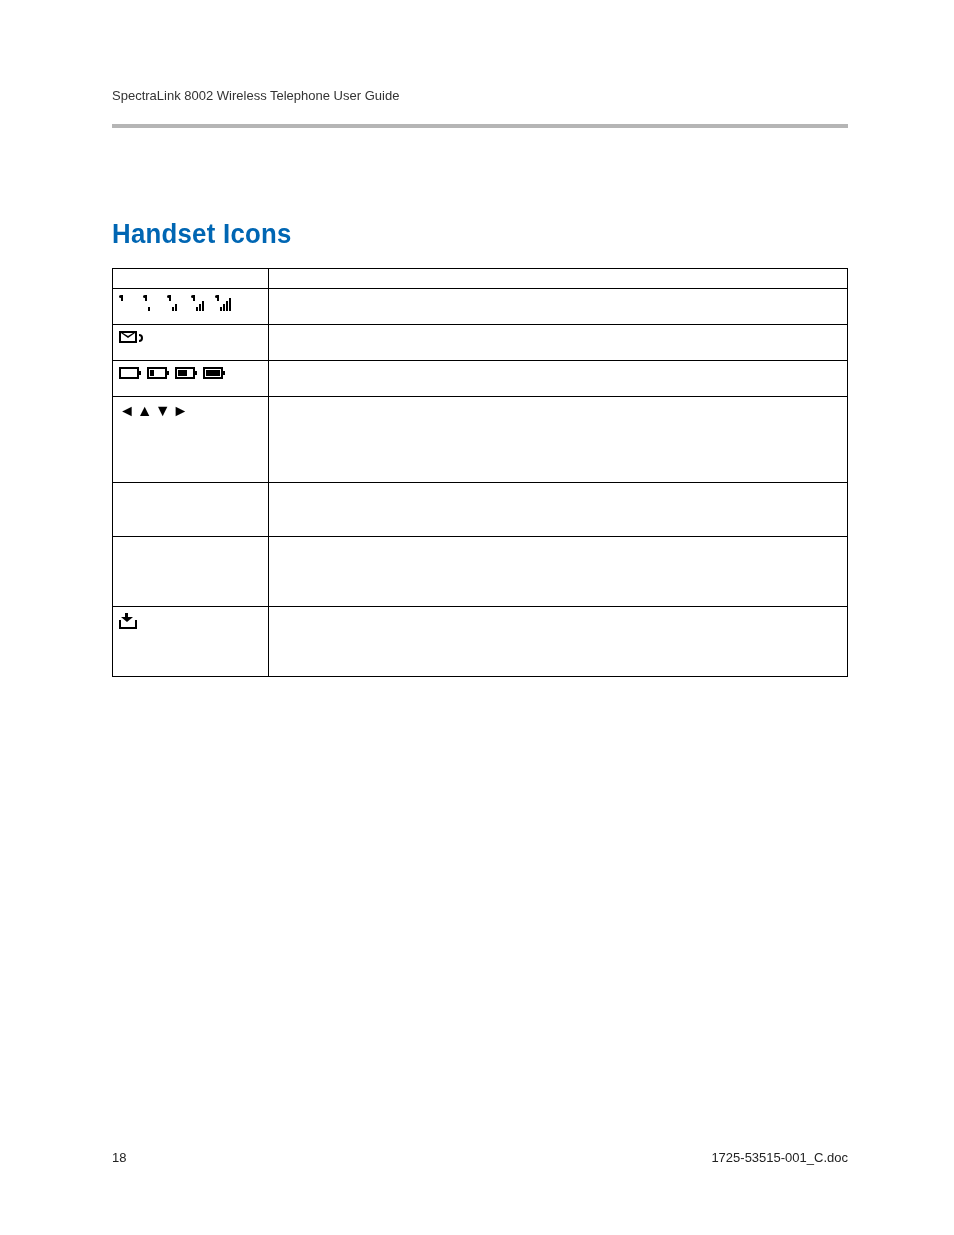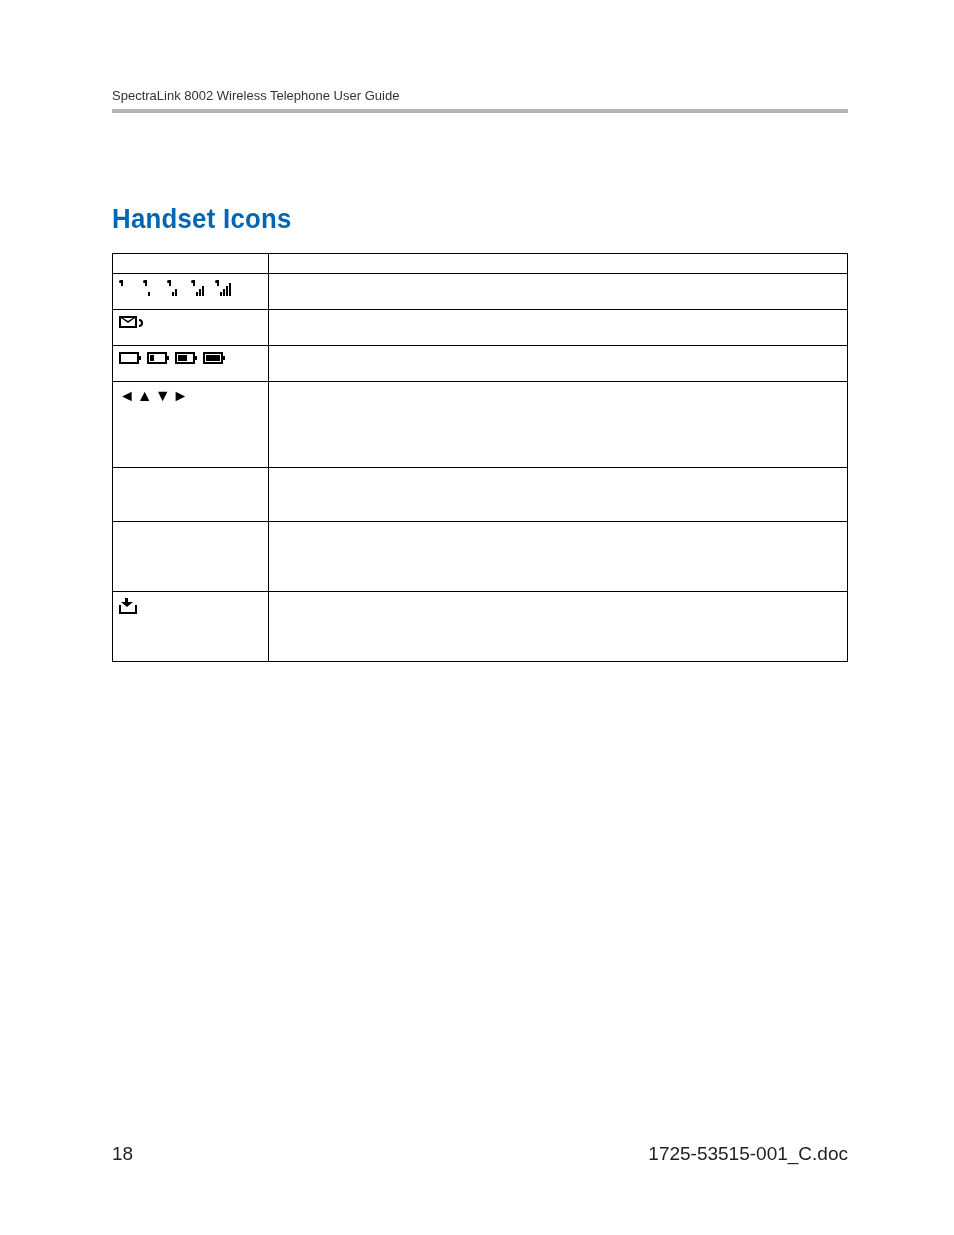--- a/index.html
+++ b/index.html
@@ -11,21 +11,21 @@
     position: relative;
   }
   .page {
     padding: 88px 106px 70px 112px;
     height: 100%;
     position: relative;
   }
   .header-line {
     font-size: 13px;
     color: #333;
-    padding-bottom: 6px;
+    padding-bottom: 21px;
   }
   .header-rule {
     height: 4px;
     background: #b5b5b5;
     margin-bottom: 90px;
   }
   .section-title {
     font-family: "Arial Narrow", Arial, sans-serif;
     font-size: 28px;
     font-weight: bold;
@@ -214,21 +214,21 @@
   .med2-row td { height: 70px; }
   .short-row td { height: 36px; }
 
   .footer {
     position: absolute;
     bottom: 70px;
     left: 112px;
     right: 106px;
     display: flex;
     justify-content: space-between;
-    font-size: 19px;
+    font-size: 13px;
     color: #222;
   }
 </style>
 </head>
 <body>
 
 <div class="page">
 
   <div class="header-line">SpectraLink 8002 Wireless Telephone User Guide</div>
   <div class="header-rule"></div>

